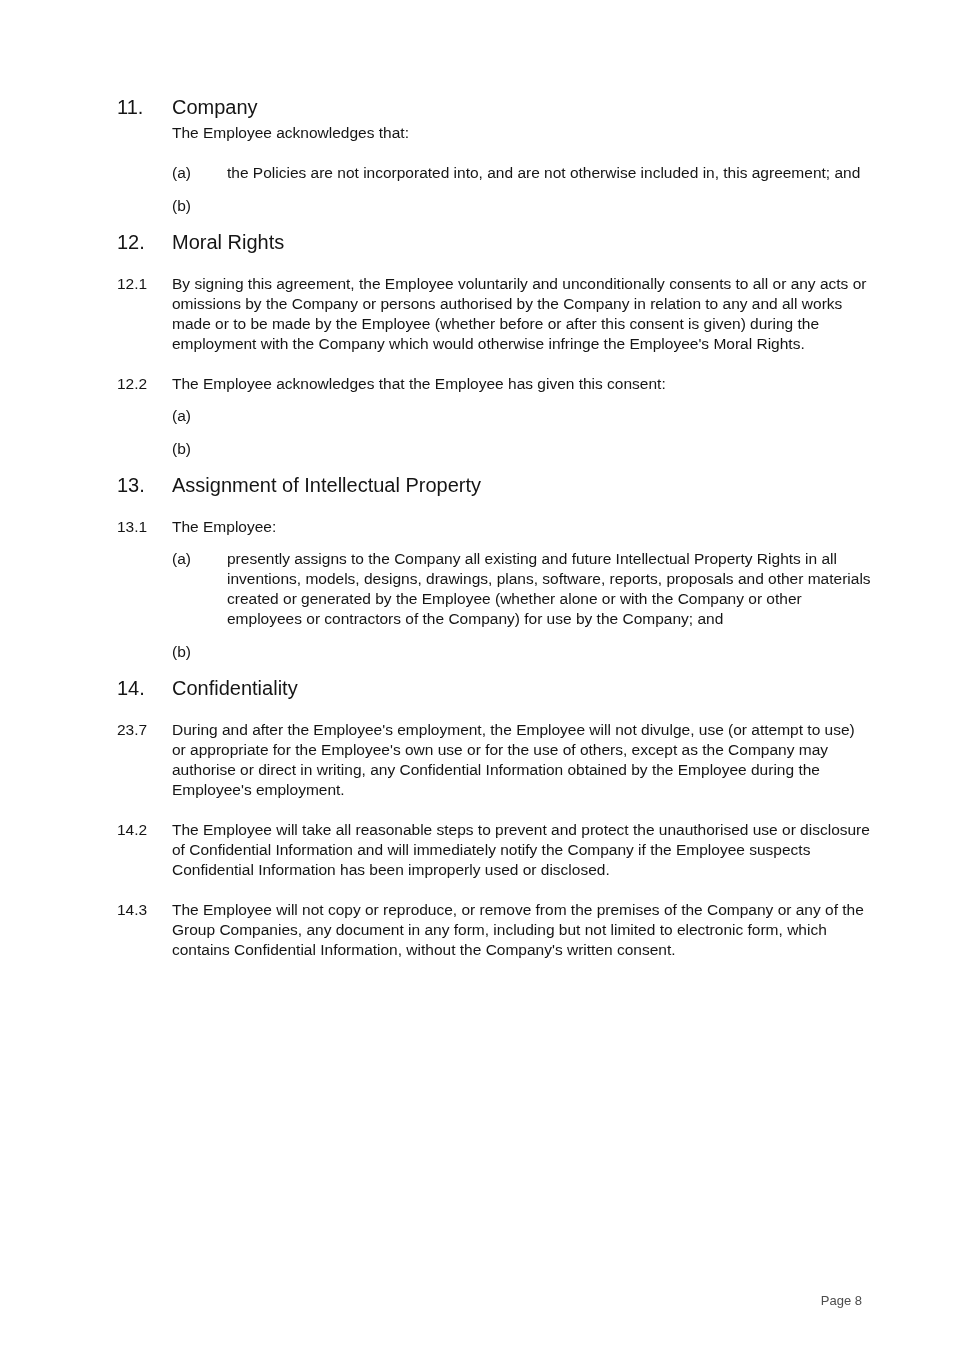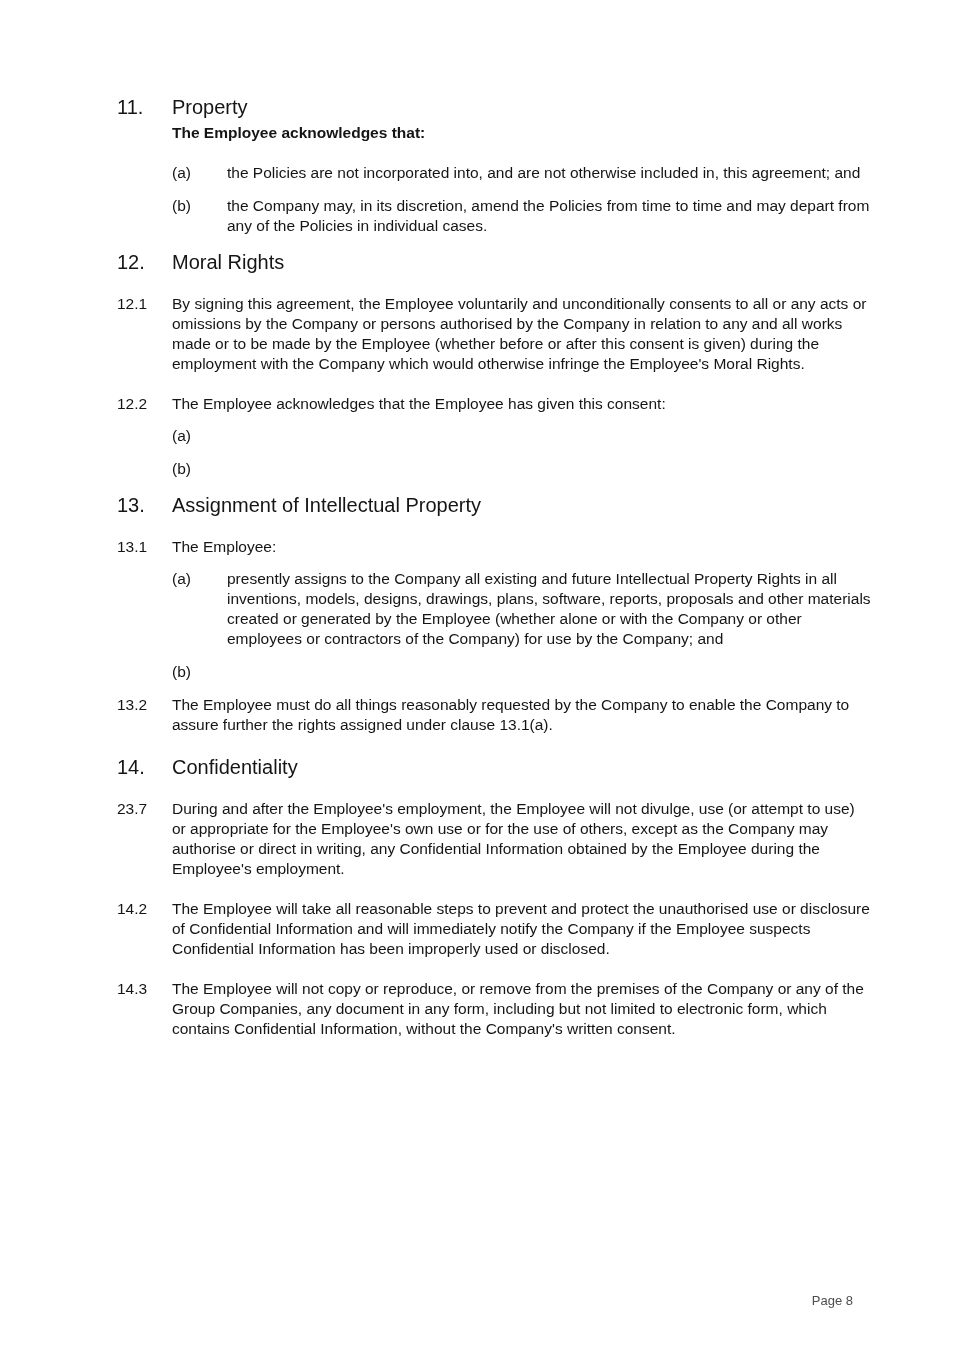--- a/index.html
+++ b/index.html
@@ -50,59 +50,57 @@
     margin: 0;
     line-height: 24px;
   }
   .section:first-child .row.heading {
     margin-top: 0;
     margin-bottom: 4px;
     align-items: flex-end;
   }
   .row.intro {
     padding-left: 55px;
-    font-weight: bold;
   }
   .row.l2 {
     padding-left: 55px;
     margin-bottom: 13px;
   }
   .row.tight {
     margin-bottom: 12px;
     justify-content: flex-end;
   }
   .page-footer {
     position: absolute;
-    right: 112px;
+    right: 103px;
     bottom: 57px;
     font-size: 13px;
     line-height: 15px;
     color: #4d4d4d;
   }
 </style>
 </head>
 <body>
 
 <div class="doc">
 
   <div class="section">
     <div class="row heading">
       <span class="m1">11.</span>
-      <h2 class="title text">Property</h2>
+      <h2 class="title text">Company</h2>
     </div>
     <div class="row intro">
       <div class="text">The Employee acknowledges that:</div>
     </div>
     <div class="row l2">
       <span class="m2">(a)</span>
       <div class="text">the Policies are not incorporated into, and are not otherwise included in, this agreement; and</div>
     </div>
     <div class="row l2">
       <span class="m2">(b)</span>
-      <div class="text">the Company may, in its discretion, amend the Policies from time to time and may depart from any of the Policies in individual cases.</div>
     </div>
   </div>
 
   <div class="section">
     <div class="row heading">
       <span class="m1">12.</span>
       <h2 class="title text">Moral Rights</h2>
     </div>
     <div class="row">
       <span class="m1">12.1</span>
@@ -129,24 +127,20 @@
       <span class="m1">13.1</span>
       <div class="text">The Employee:</div>
     </div>
     <div class="row l2">
       <span class="m2">(a)</span>
       <div class="text">presently assigns to the Company all existing and future Intellectual Property Rights in all inventions, models, designs, drawings, plans, software, reports, proposals and other materials created or generated by the Employee (whether alone or with the Company or other employees or contractors of the Company) for use by the Company; and</div>
     </div>
     <div class="row l2">
       <span class="m2">(b)</span>
     </div>
-    <div class="row">
-      <span class="m1">13.2</span>
-      <div class="text">The Employee must do all things reasonably requested by the Company to enable the Company to assure further the rights assigned under clause 13.1(a).</div>
-    </div>
   </div>
 
   <div class="section">
     <div class="row heading">
       <span class="m1">14.</span>
       <h2 class="title text">Confidentiality</h2>
     </div>
     <div class="row">
       <span class="m1">23.7</span>
       <div class="text">During and after the Employee's employment, the Employee will not divulge, use (or attempt to use) or appropriate for the Employee's own use or for the use of others, except as the Company may authorise or direct in writing, any Confidential Information obtained by the Employee during the Employee's employment.</div>

